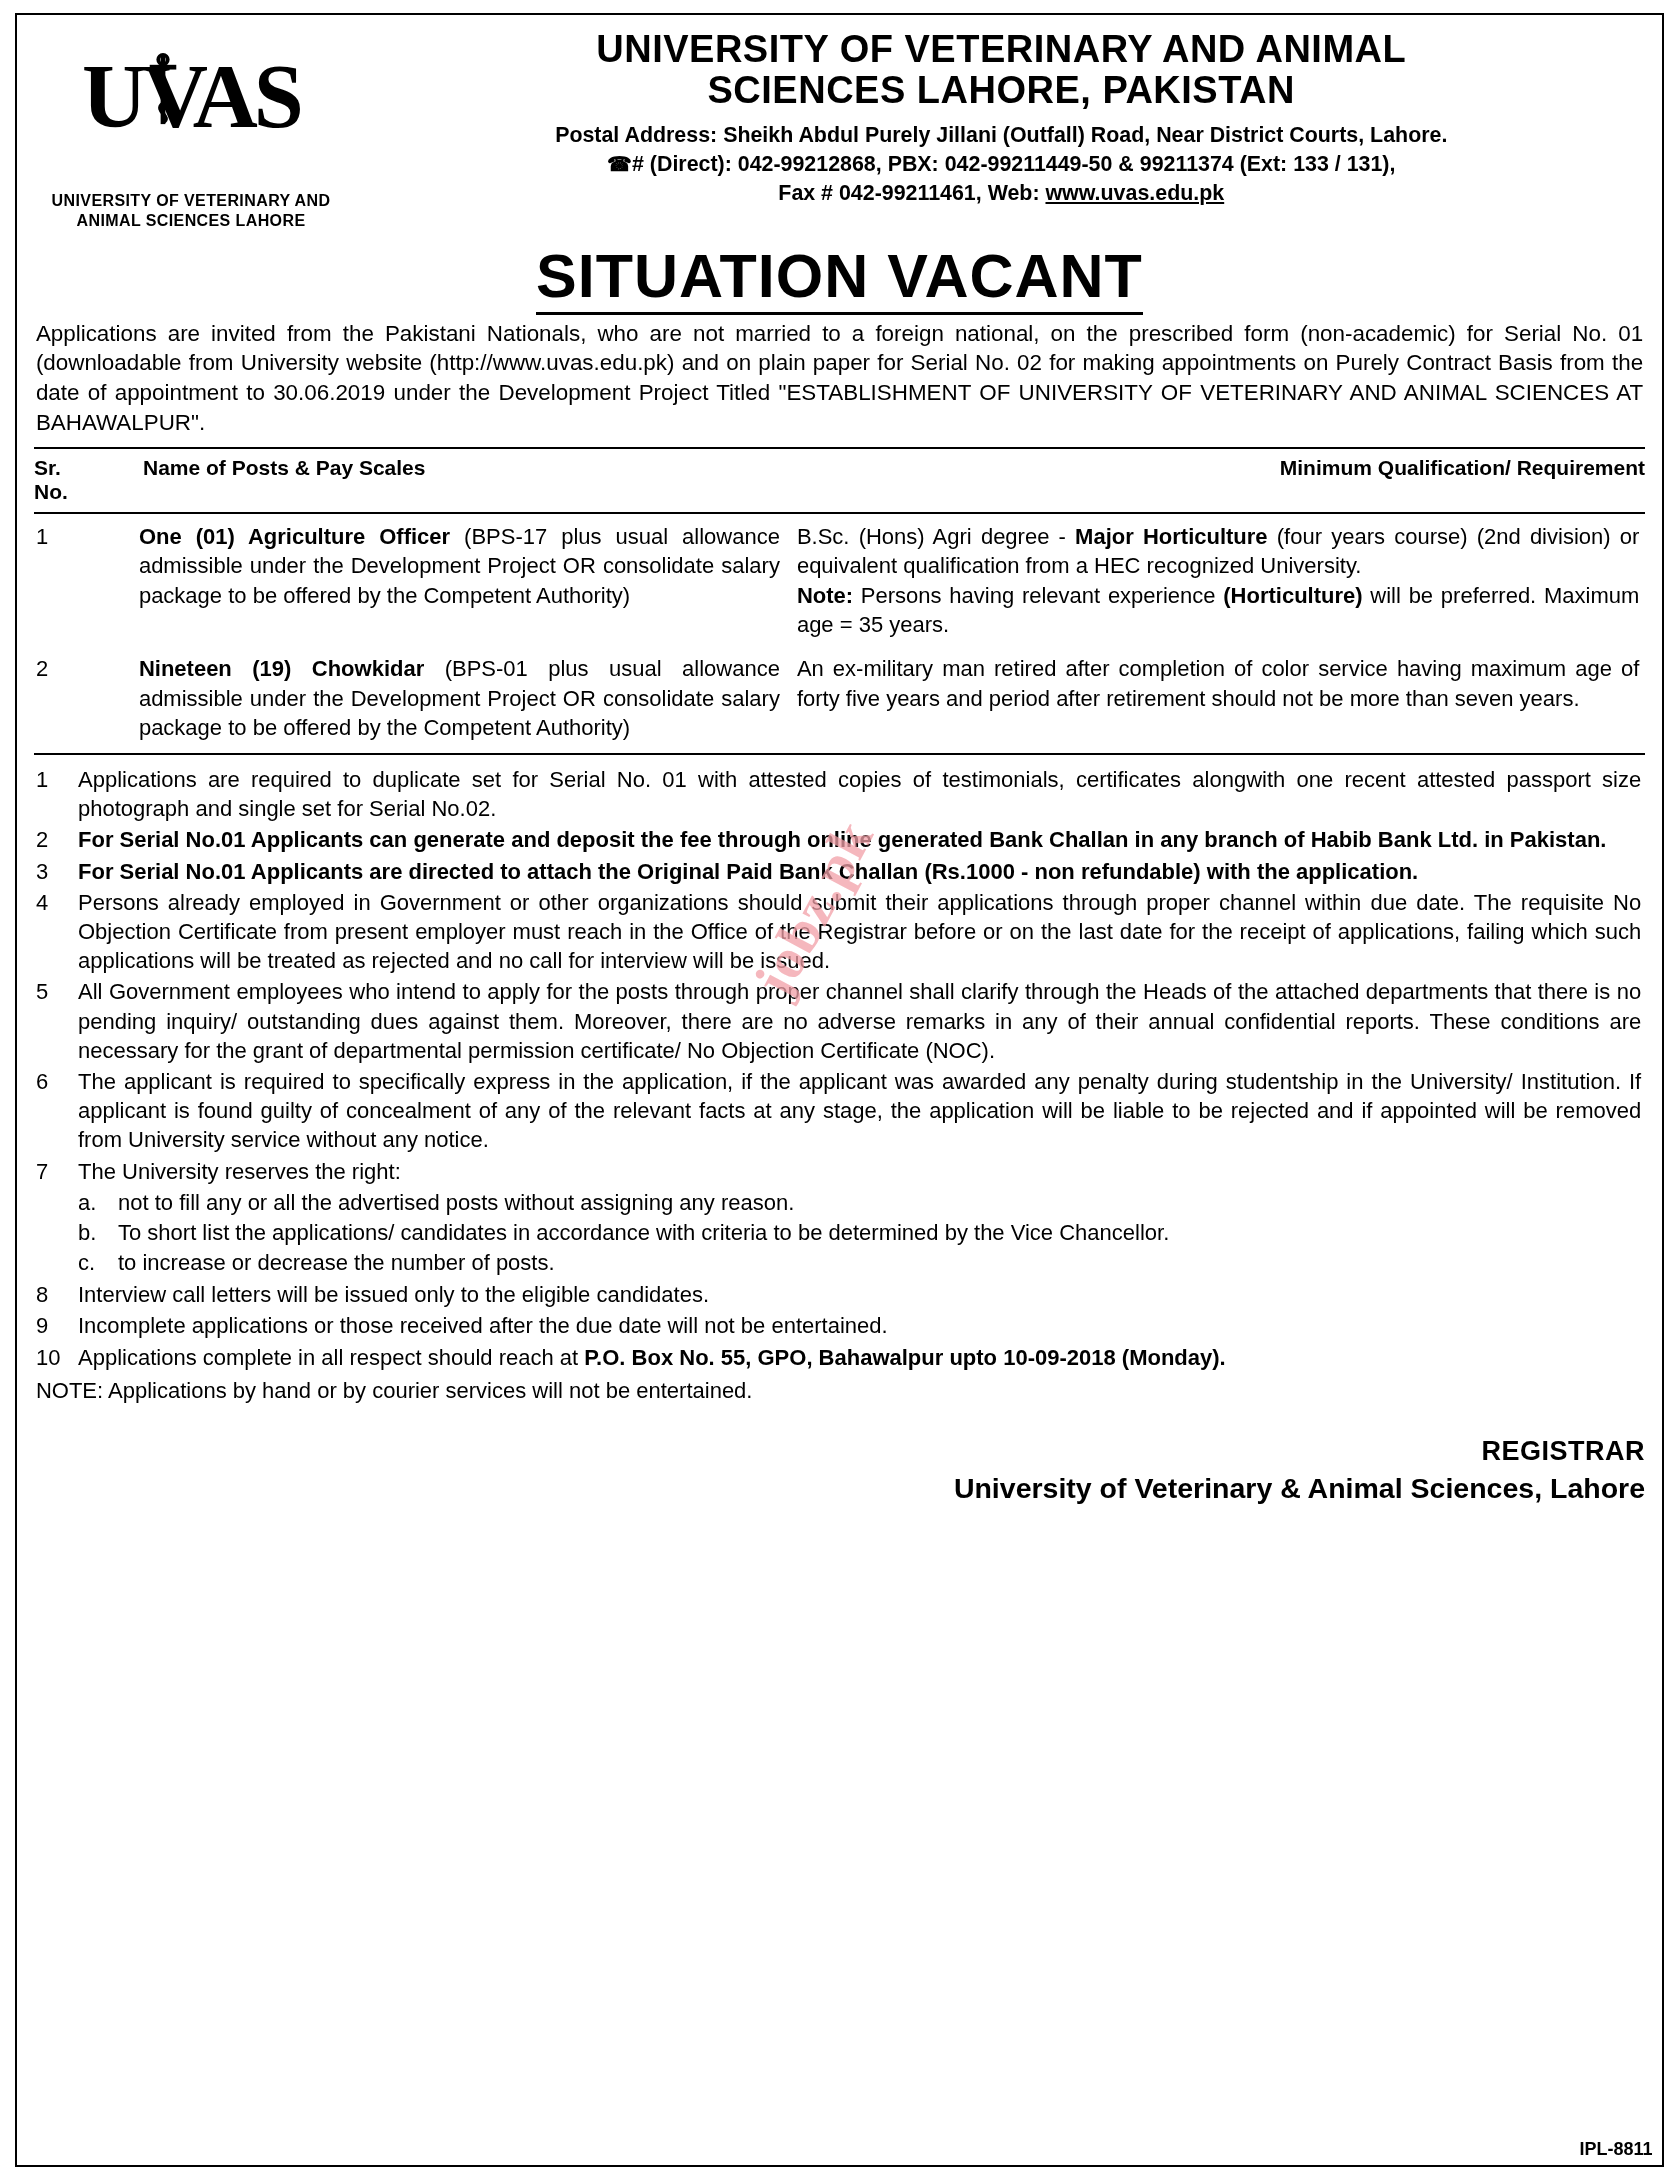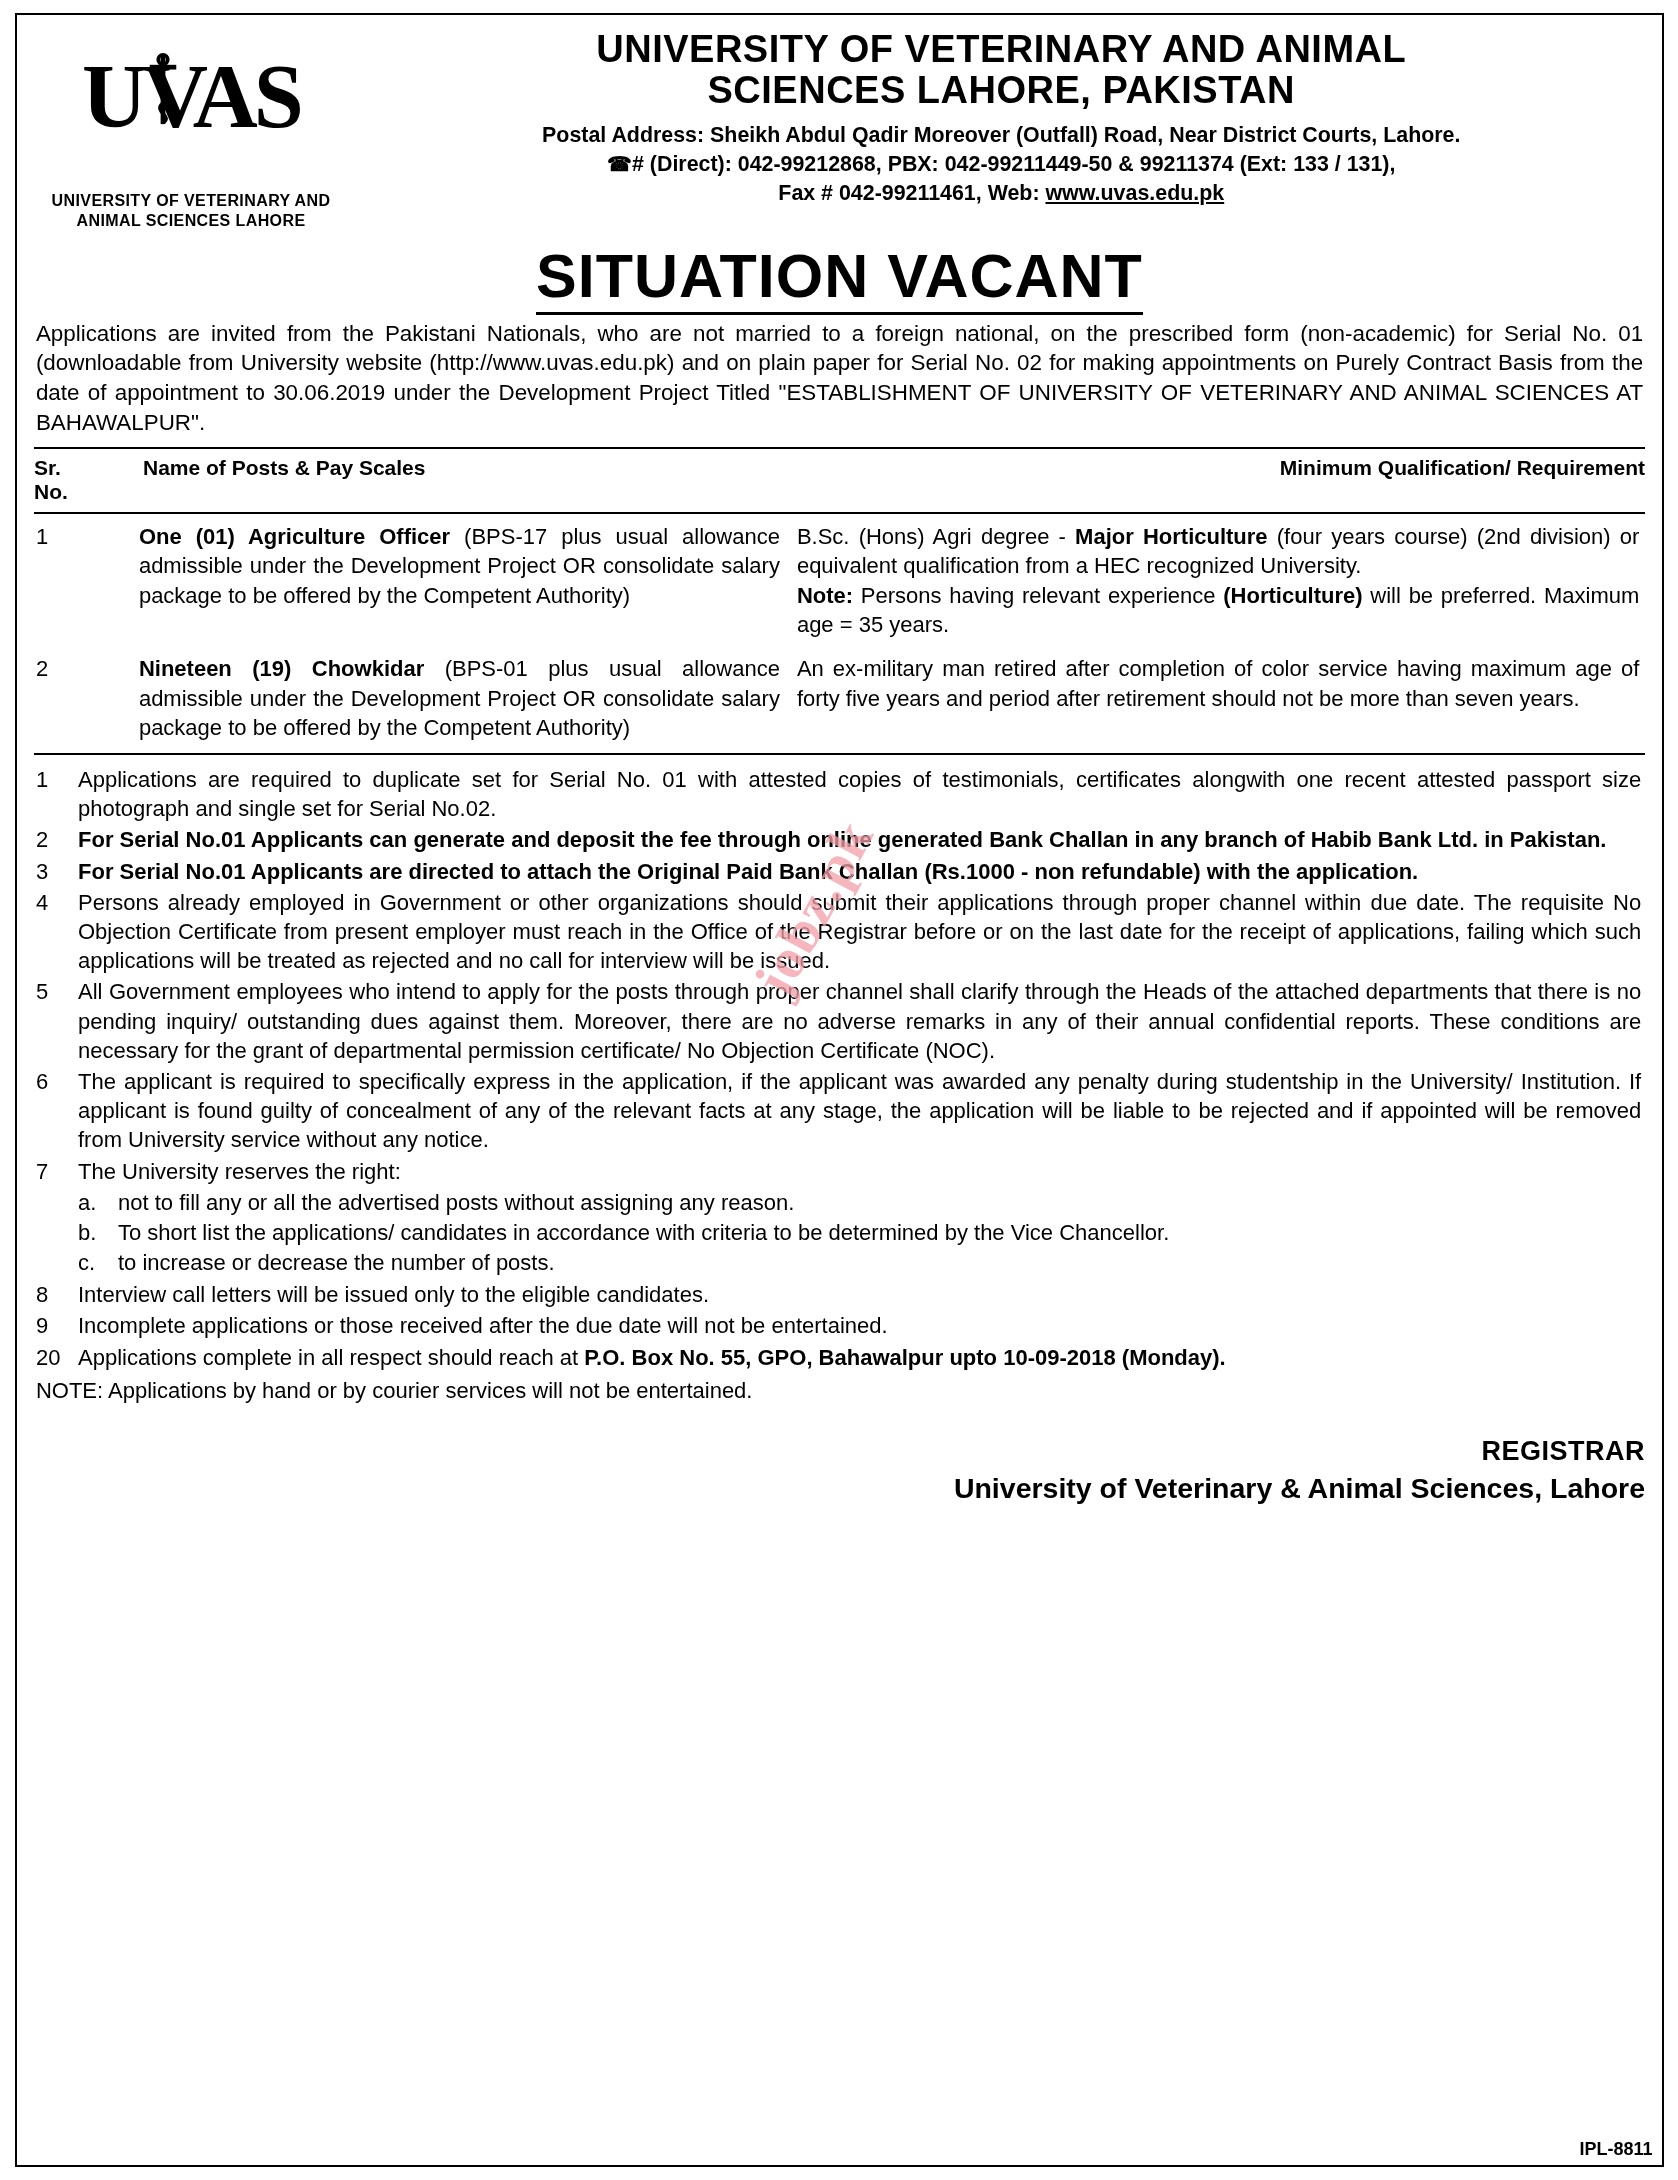--- a/index.html
+++ b/index.html
@@ -247,21 +247,21 @@
           <div>ANIMAL SCIENCES LAHORE</div>
         </div>
       </div>
 
       <div class="head-text">
         <div class="uni-title">
           <span>UNIVERSITY OF VETERINARY AND ANIMAL</span>
           <span class="l2">SCIENCES LAHORE, PAKISTAN</span>
         </div>
         <div class="addr">
-          <span class="line">Postal Address: Sheikh Abdul Qadir Moreover (Outfall) Road, Near District Courts, Lahore.</span>
+          <span class="line">Postal Address: Sheikh Abdul Purely Jillani (Outfall) Road, Near District Courts, Lahore.</span>
           <span class="line">
             <span class="phone-glyph">☎</span><span># (Direct): 042-99212868, PBX: 042-99211449-50 &amp; 99211374 (Ext: 133 / 131),</span>
           </span>
           <span class="line">
             <span>Fax # 042-99211461, Web: </span><span class="u">www.uvas.edu.pk</span>
           </span>
         </div>
       </div>
     </div>
 
@@ -342,21 +342,21 @@
         </div>
         <div class="cond">
           <div class="num">8</div>
           <div class="txt"><span>Interview call letters will be issued only to the eligible candidates.</span></div>
         </div>
         <div class="cond">
           <div class="num">9</div>
           <div class="txt"><span>Incomplete applications or those received after the due date will not be entertained.</span></div>
         </div>
         <div class="cond">
-          <div class="num">20</div>
+          <div class="num">10</div>
           <div class="txt"><span>Applications complete in all respect should reach at </span><b>P.O. Box No. 55, GPO, Bahawalpur upto 10-09-2018 (Monday).</b></div>
         </div>
       </div>
 
     <div class="note-line">NOTE: Applications by hand or by courier services will not be entertained.</div>
 
     <div class="footer">
       <div class="reg">REGISTRAR</div>
       <div class="uni">University of Veterinary &amp; Animal Sciences, Lahore</div>
     </div>

